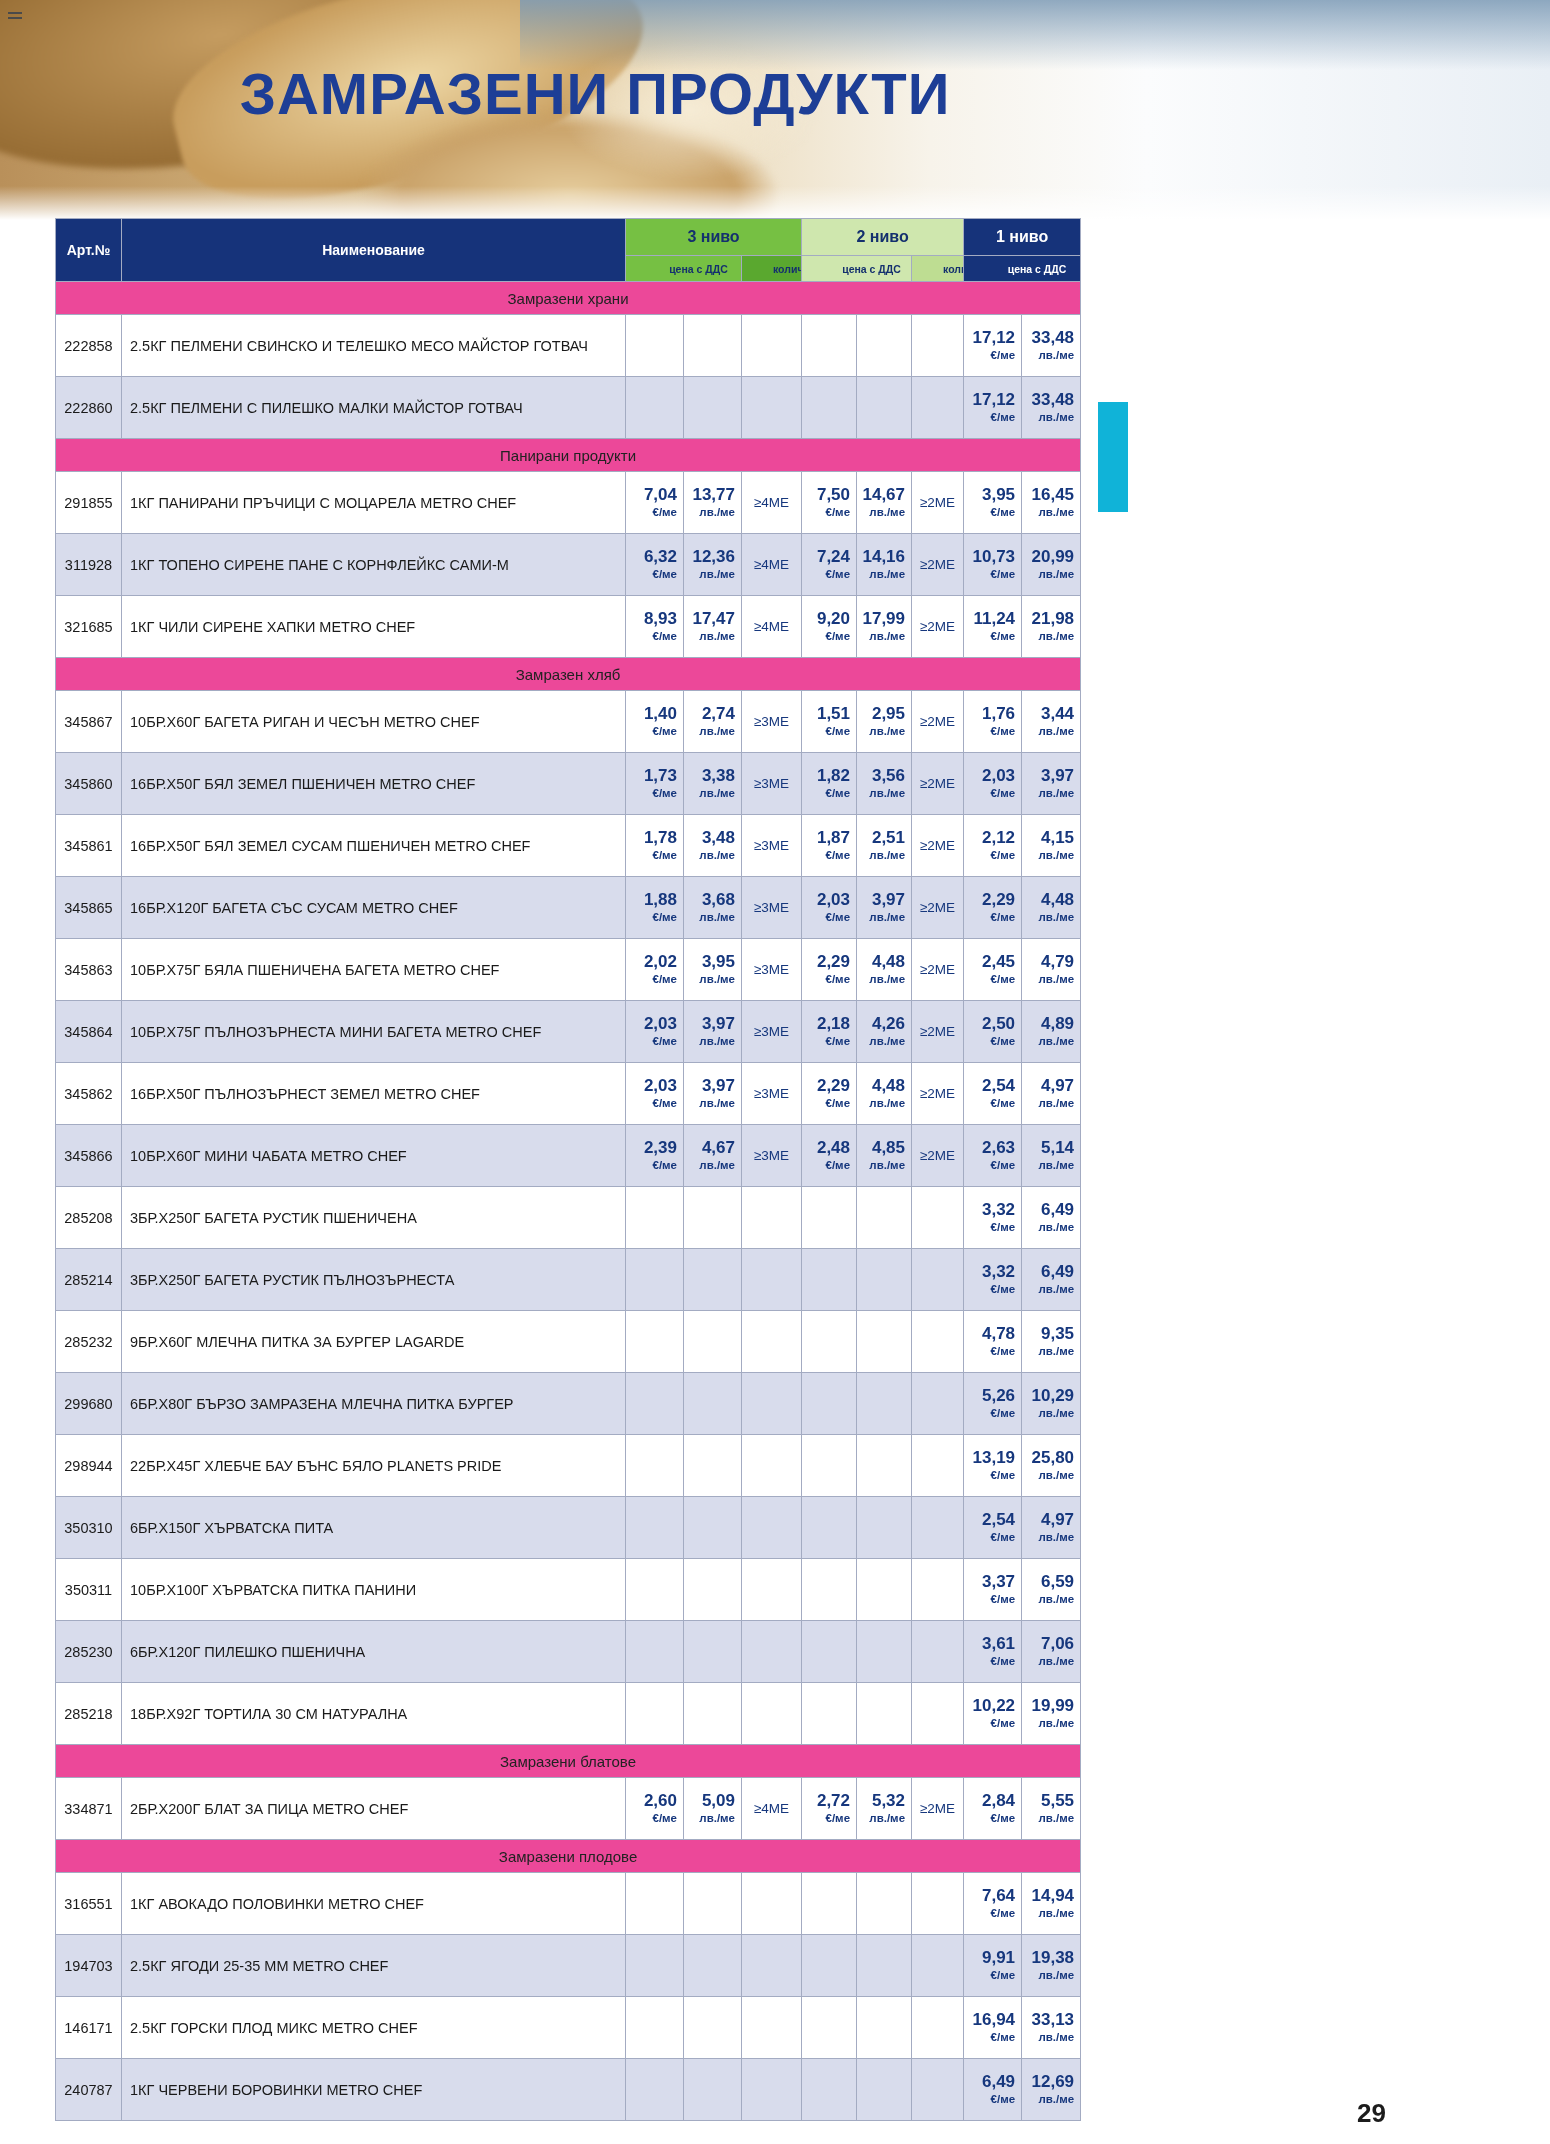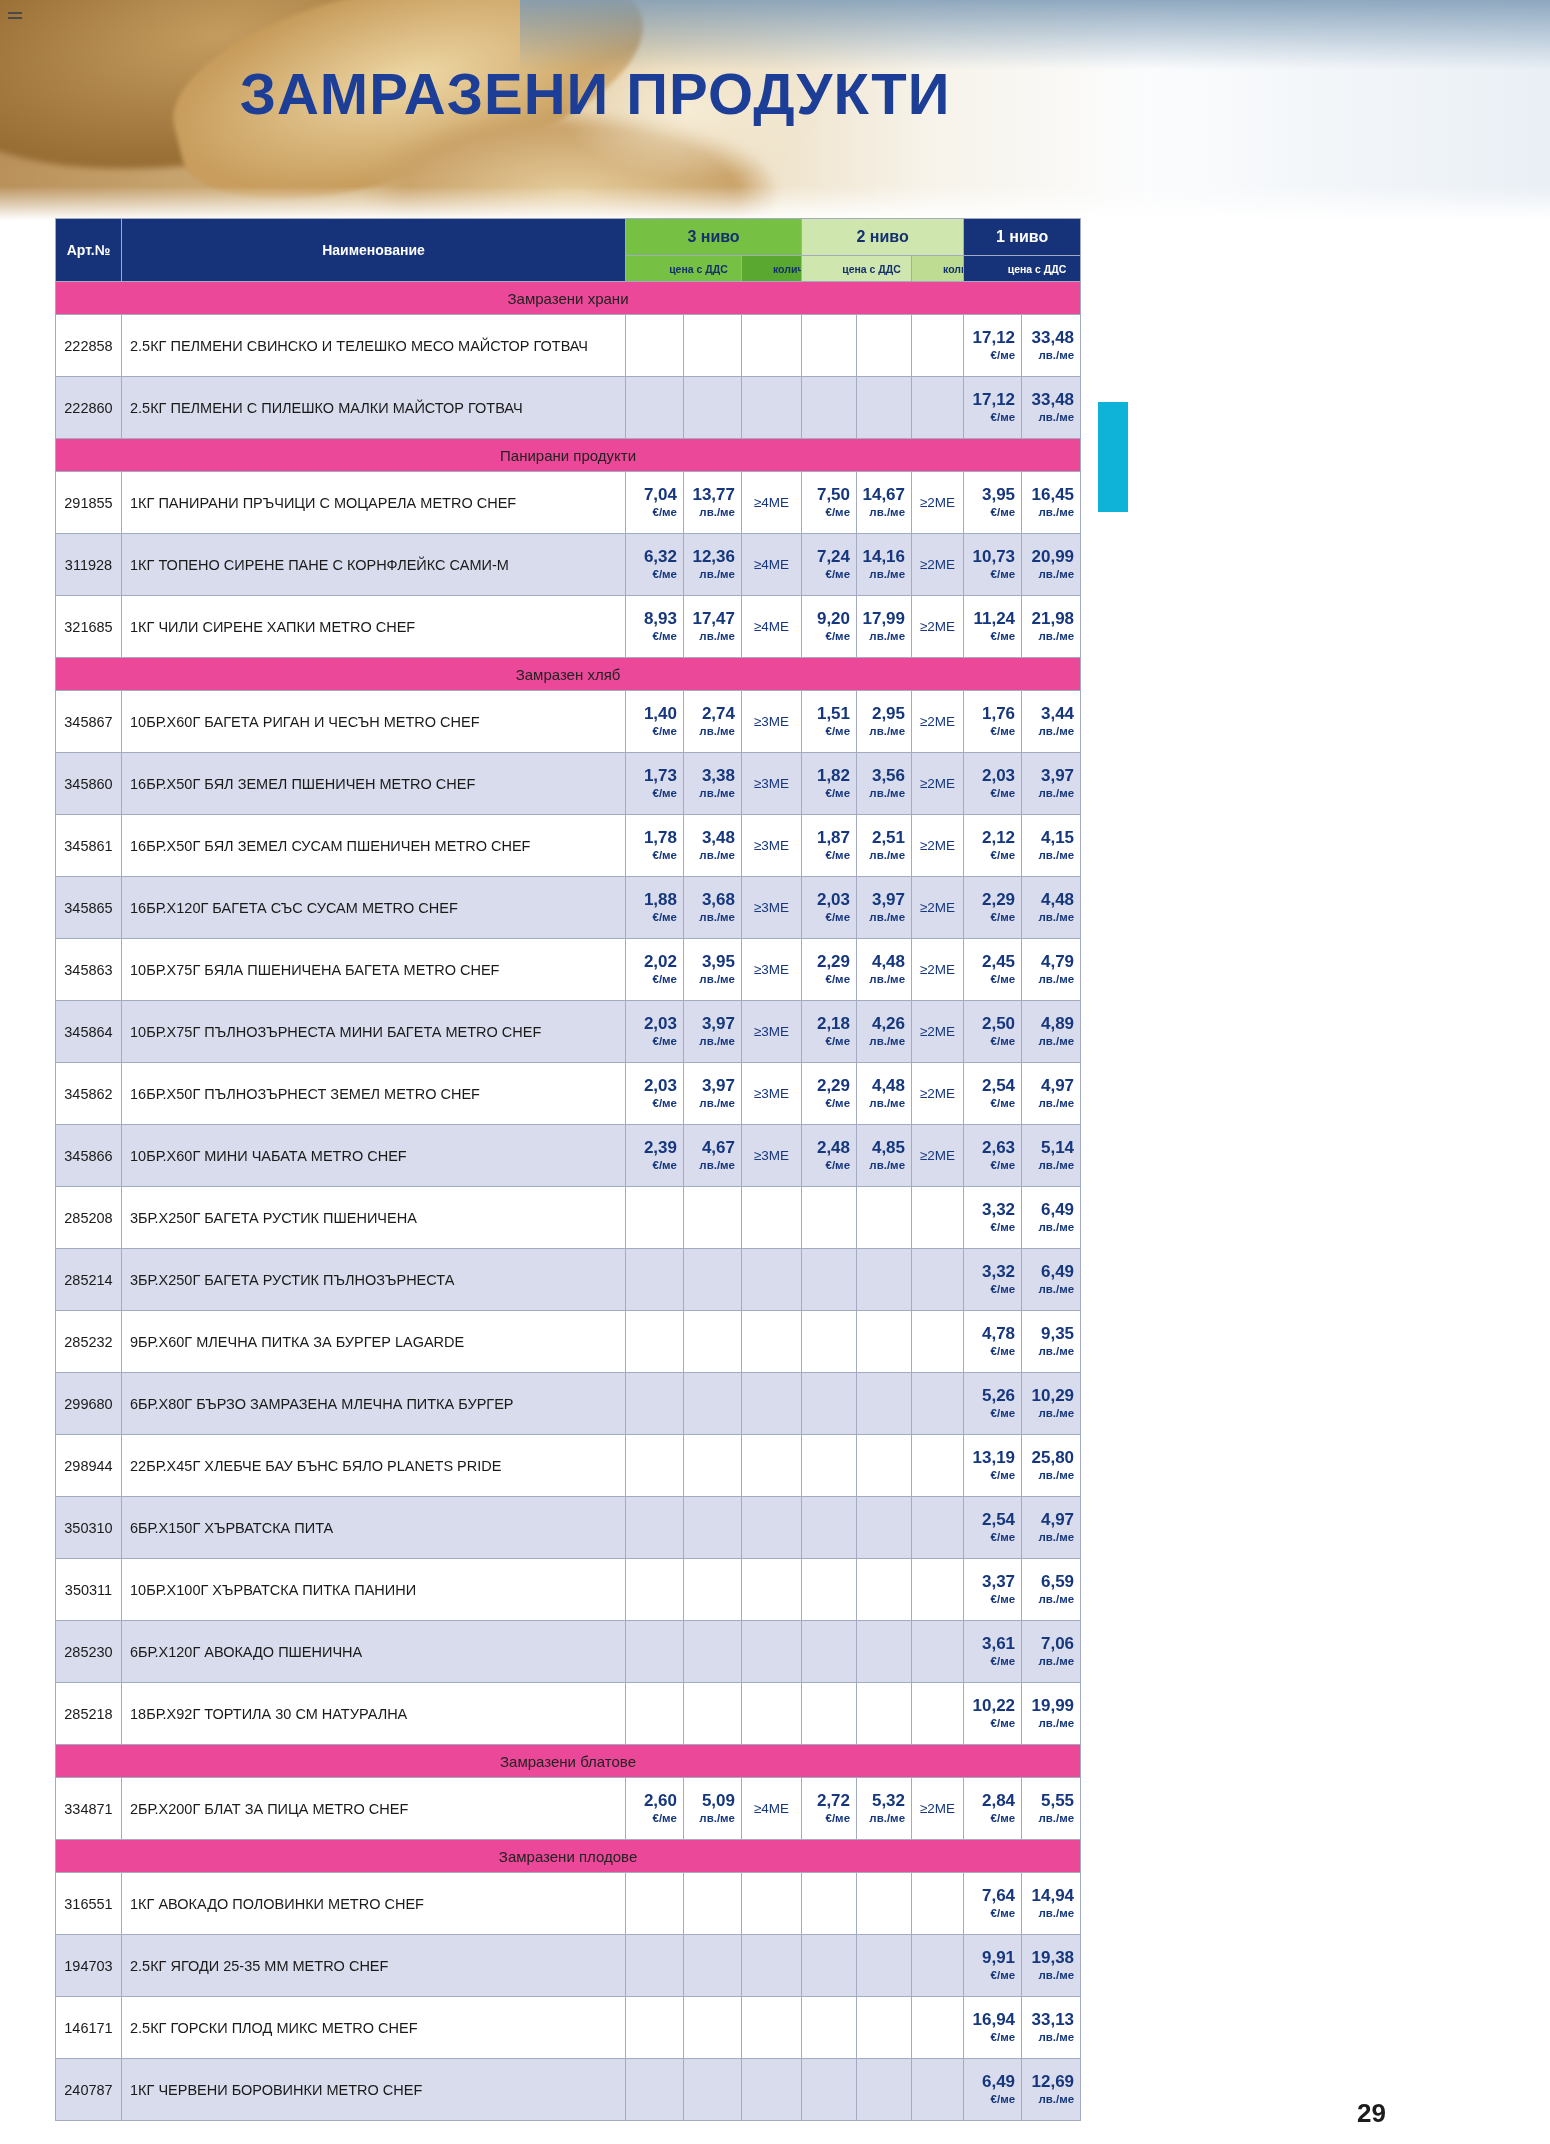--- a/index.html
+++ b/index.html
@@ -627,21 +627,21 @@
           <div class="num">3,37</div>
           <div class="unit">€/ме</div>
         </td>
         <td class="price-cell">
           <div class="num">6,59</div>
           <div class="unit">лв./ме</div>
         </td>
       </tr>
       <tr class="product-row alt">
         <td class="art">285230</td>
-        <td class="name">6БР.Х120Г АВОКАДО ПШЕНИЧНА</td>
+        <td class="name">6БР.Х120Г ПИЛЕШКО ПШЕНИЧНА</td>
         <td class="price-cell"></td>
         <td class="price-cell"></td>
         <td class="qty"></td>
         <td class="price-cell"></td>
         <td class="price-cell"></td>
         <td class="qty"></td>
         <td class="price-cell">
           <div class="num">3,61</div>
           <div class="unit">€/ме</div>
         </td>

